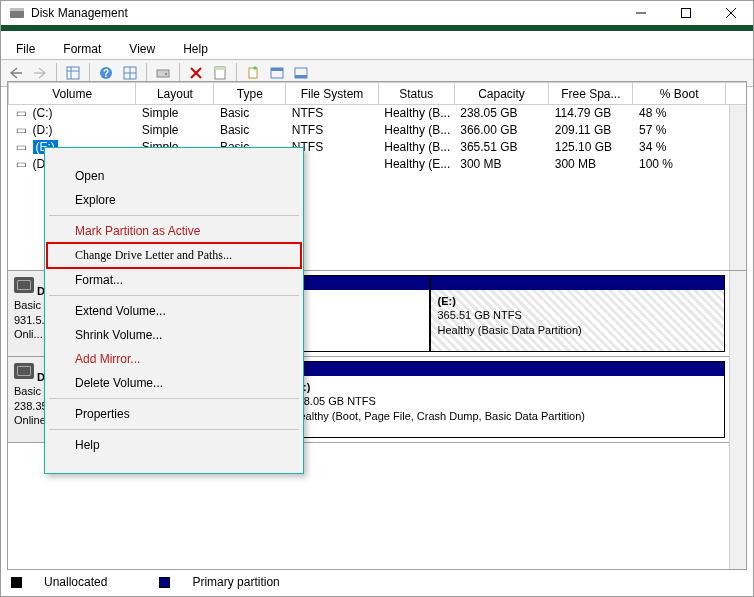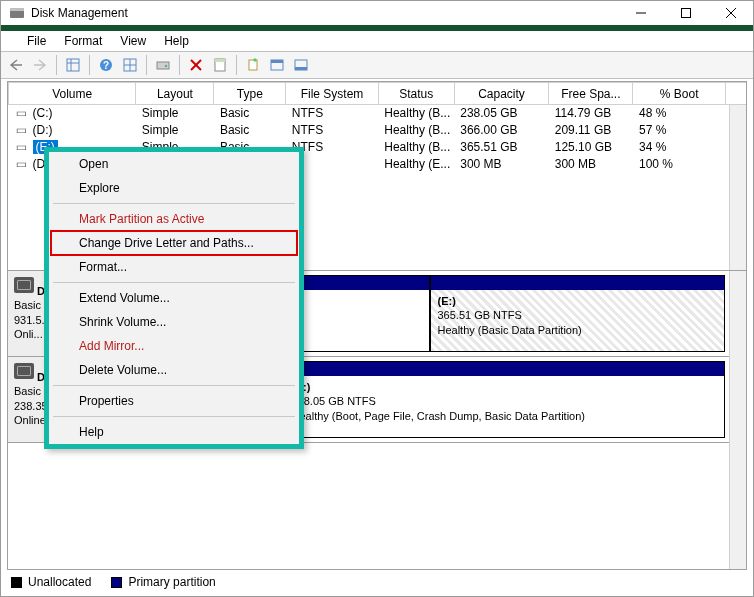--- a/index.html
+++ b/index.html
@@ -31,22 +31,23 @@
     width: 45px; height: 29px;
     display: flex; align-items: center; justify-content: center;
     font-family: "Segoe UI Symbol", sans-serif;
     font-size: 10px;
   }
   
   .menubar {
     height: 20px;
     display: flex;
     align-items: center;
-    padding: 0 18px;
-    gap: 2px;
+    padding: 0 7px;
+    gap: 12px;
+    margin-top: 8px;
   }
   .menubar span { padding: 2px 8px; }
   
   .toolbar {
     height: 28px;
     border-top: 1px solid #c0c0c0;
     border-bottom: 1px solid #c0c0c0;
     background: #f5f5f5;
     display: flex;
     align-items: center;
@@ -128,45 +129,46 @@
     background-image: repeating-linear-gradient(45deg, #e8e8e8 0 3px, #fff 3px 6px);
   }
   .part.black-head .part-head { background:#000; }
   
   .statusbar {
     position: absolute;
     left: 6px; right: 6px; bottom: 4px;
     height: 20px;
     display: flex;
     align-items: center;
-    gap: 6px;
+    gap: 22px;
     font-size: 12px;
     padding: 0 4px;
   }
   .leg-box { width: 11px; height: 11px; display: inline-block; border:1px solid #000;}
   
   .ctxmenu {
     position: absolute;
     top: 146px; left: 43px;
     width: 260px;
     background: #f2f2f2;
-    border: 5px solid #14b8a6;
+    border: 1px solid #14b8a6;
     box-shadow: 3px 3px 6px rgba(0,0,0,.25);
-    padding: 0 2px;
+    padding: 16px 2px;
     z-index: 50;
   }
   .ctxmenu .item {
     padding: 5px 10px 5px 28px;
     font-size: 12px;
   }
   .ctxmenu .disabled { color: #b91c1c; }
   .ctxmenu .sep { height: 1px; background: #c8c8c8; margin: 3px 2px; }
   .ctxmenu .hl {
     outline: 2px solid #e00000;
     outline-offset: -1px;
+    font-family: Liberation Serif, serif;
   }
 </style>
 </head>
 <body>
 
 <div class="titlebar">
   <span class="icon">
     <svg width="16" height="16">
         <rect x="1" y="3" width="14" height="10" fill="#7a7a7a" rx="1"></rect>
         <rect x="1" y="3" width="14" height="3" fill="#c0c0c0"></rect>

